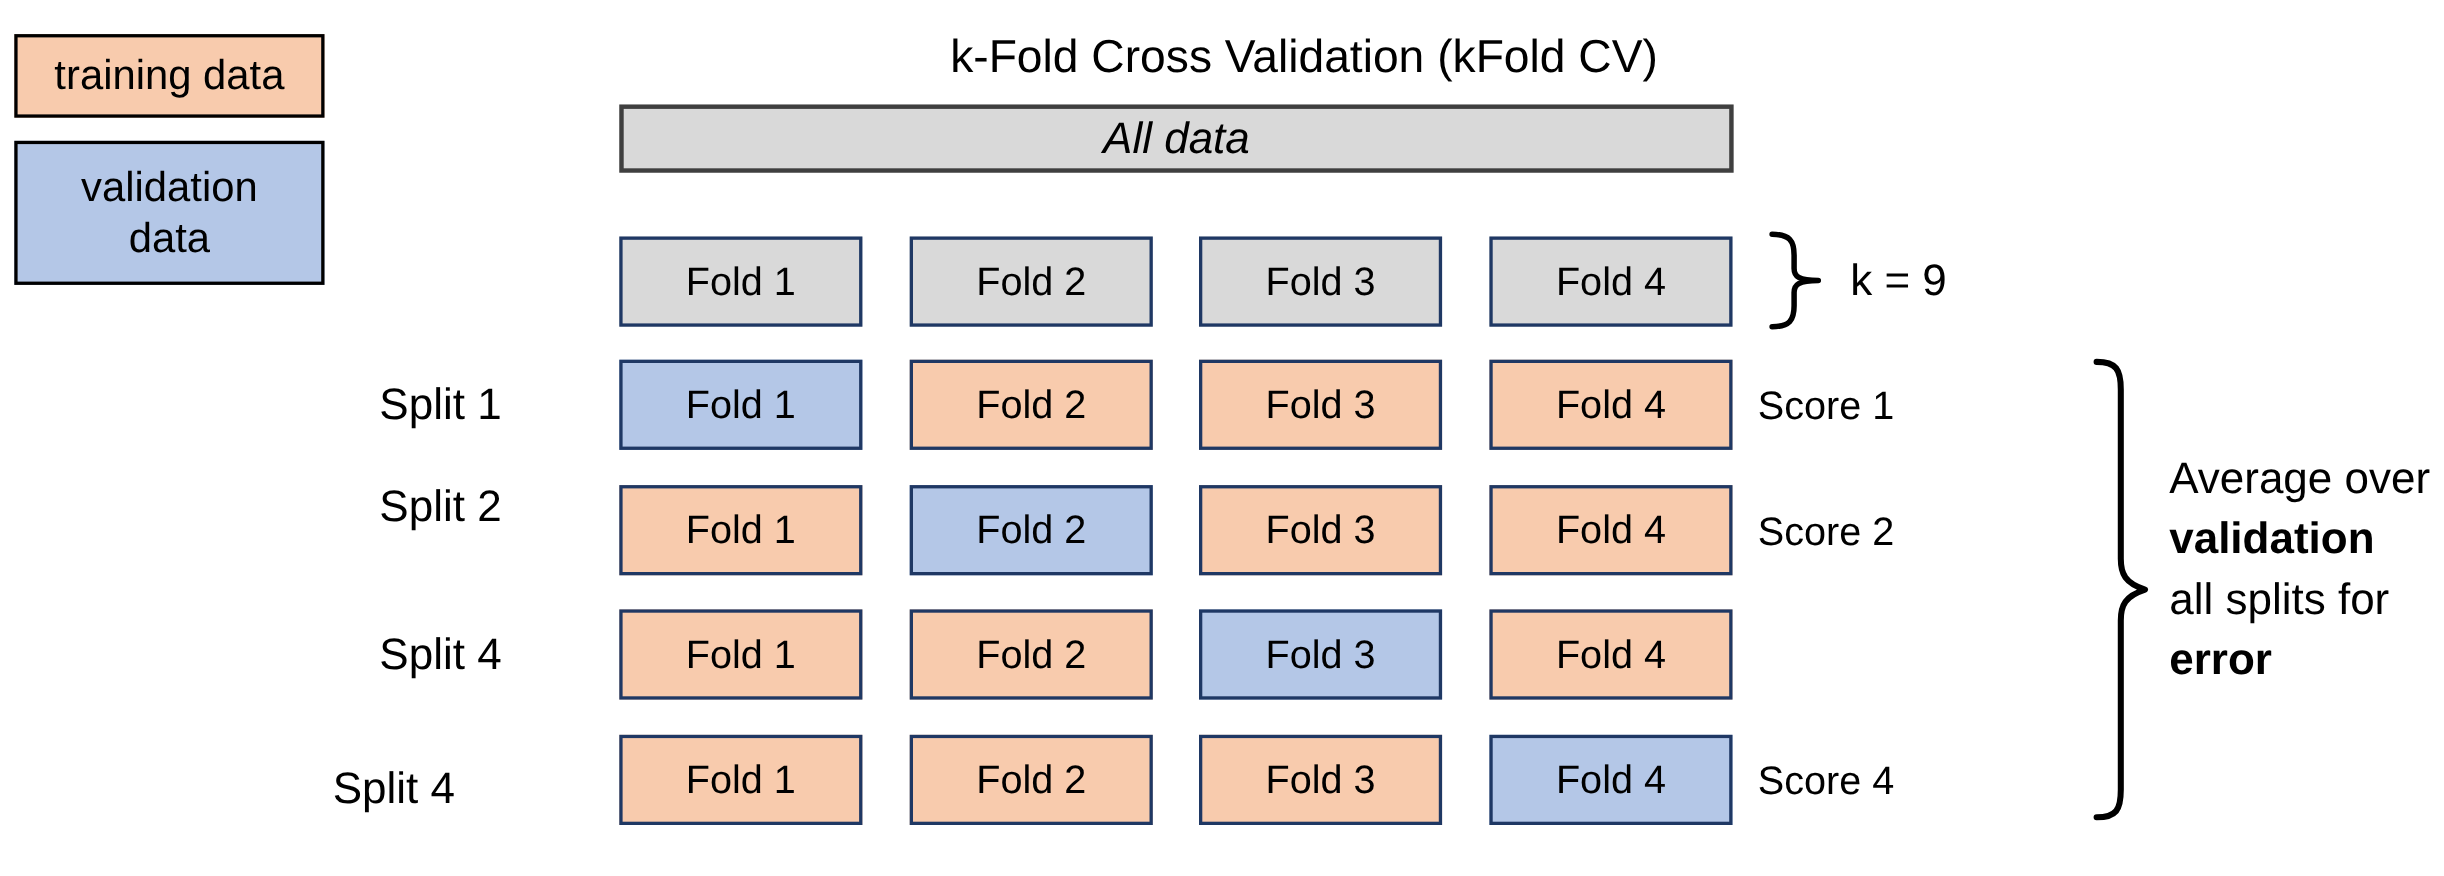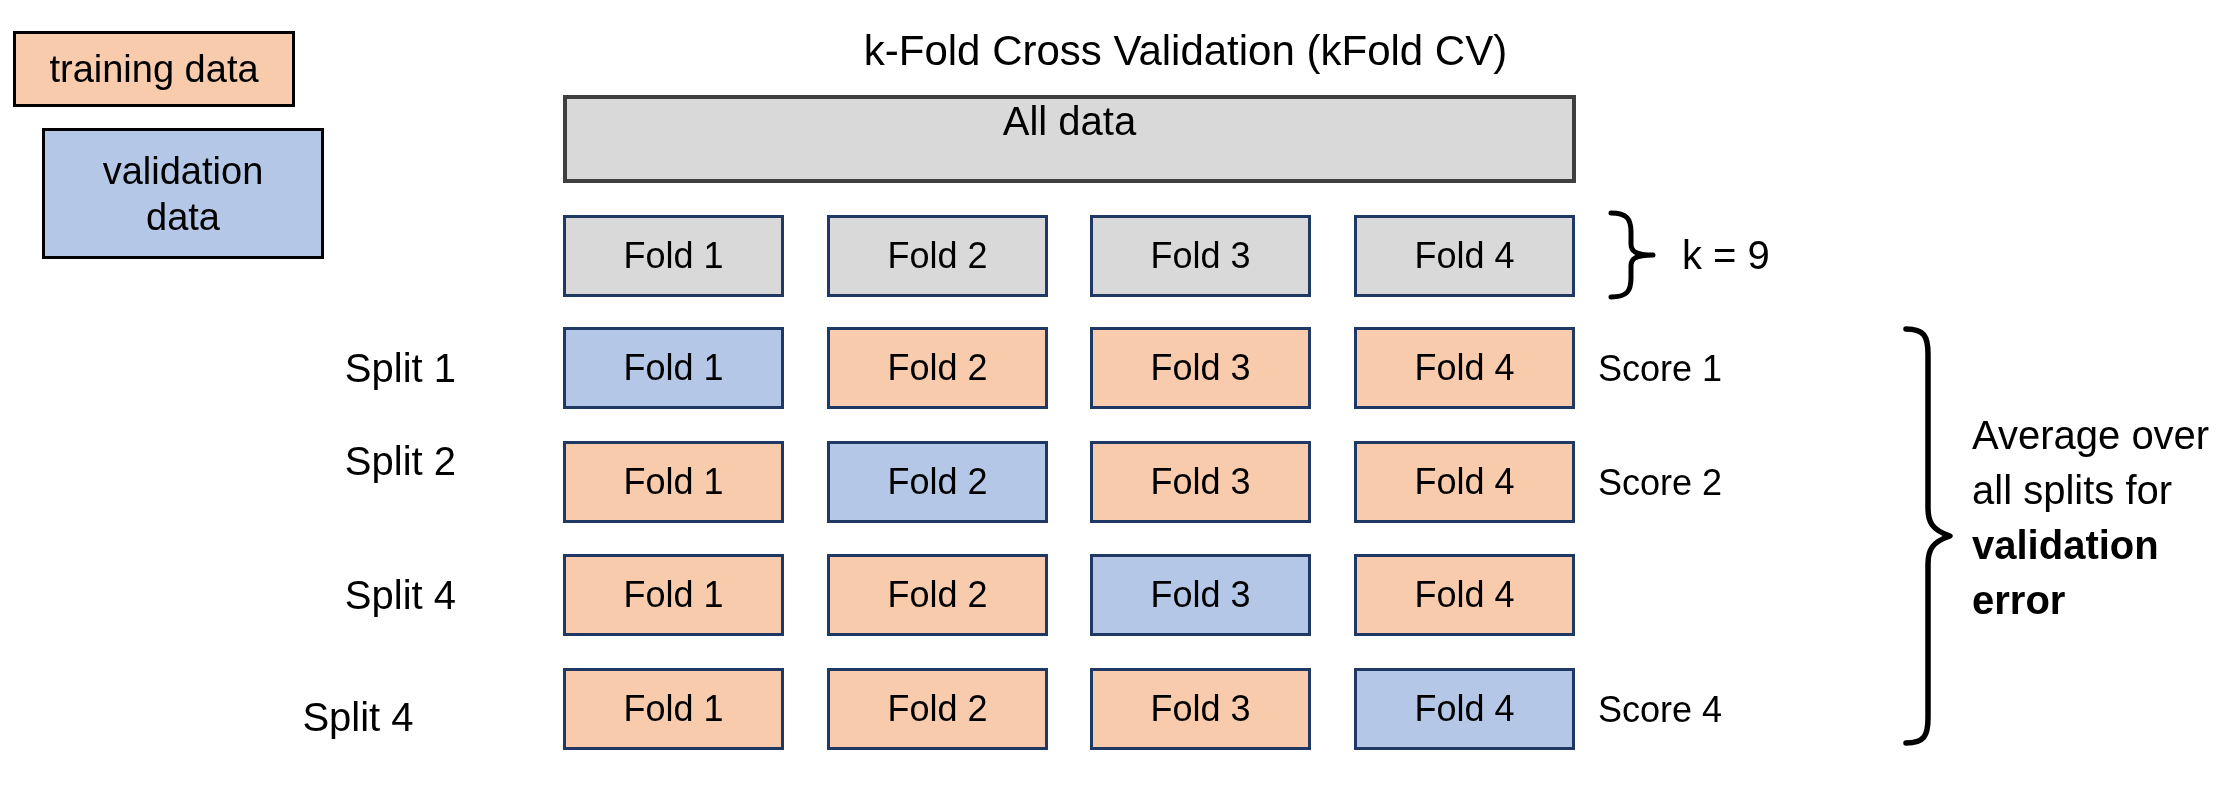--- a/index.html
+++ b/index.html
@@ -18,28 +18,29 @@
     left: 563px; top: 14px; width: 1245px; height: 52px;
     font-size: 42px; line-height: 52px; text-align: center; margin-top: 11px;
   }
 
   .legend-box {
     display: flex; align-items: center; justify-content: center;
     text-align: center; font-size: 38px; line-height: 46px;
     border: 3px solid var(--legend-border, #000);
   }
   .legend-box.training   { background: var(--training, #F8CBAD); }
-  .legend-box.validation { background: var(--validation, #B4C7E7); margin-left: 29px; }
+  .legend-box.validation { background: var(--validation, #B4C7E7); }
 
   .all-data {
-    left: 563px; top: 95px; width: 1013px; height: 88px;
+    left: 563px; top: 95px; width: 1013px; height: 62px;
     background: var(--neutral, #D9D9D9);
     border: 4px solid var(--all-data-border, #3F3F3F);
-    display: flex; align-items: flex-start; justify-content: center;
+    display: flex; align-items: center; justify-content: center;
     font-size: 40px;
+    font-style: italic;
   }
 
   .cell {
     width: 221px; height: 82px;
     border: 3px solid var(--fold-border, #1F3864);
     display: flex; align-items: center; justify-content: center;
     font-size: 36px;
   }
   .cell[data-type="neutral"]    { background: var(--neutral, #D9D9D9); }
   .cell[data-type="training"]   { background: var(--training, #F8CBAD); }
@@ -160,18 +161,18 @@
       <span>Fold 4</span>
     </div>
   <div class="abs score-label" style="top:668px;">Score 4</div>
 
   <svg class="abs" style="left:1898px; top:324px;" width="58" height="424" viewBox="0 0 58 424">
     <path class="brace" stroke-width="5.5" d="M 8 5 C 26 5, 30 12, 30 30 L 30 184 C 30 198, 34 206, 52 212 C 34 218, 30 226, 30 240 L 30 394 C 30 412, 26 419, 8 419"></path>
   </svg>
 
   <div class="abs note-block">
     <div class="note-line" data-bold="false">Average over</div>
+    <div class="note-line" data-bold="true">validation</div>
     <div class="note-line" data-bold="false">all splits for</div>
-    <div class="note-line" data-bold="true">validation</div>
     <div class="note-line" data-bold="true">error</div>
   </div>
 
 </div>
 
 </body></html>

